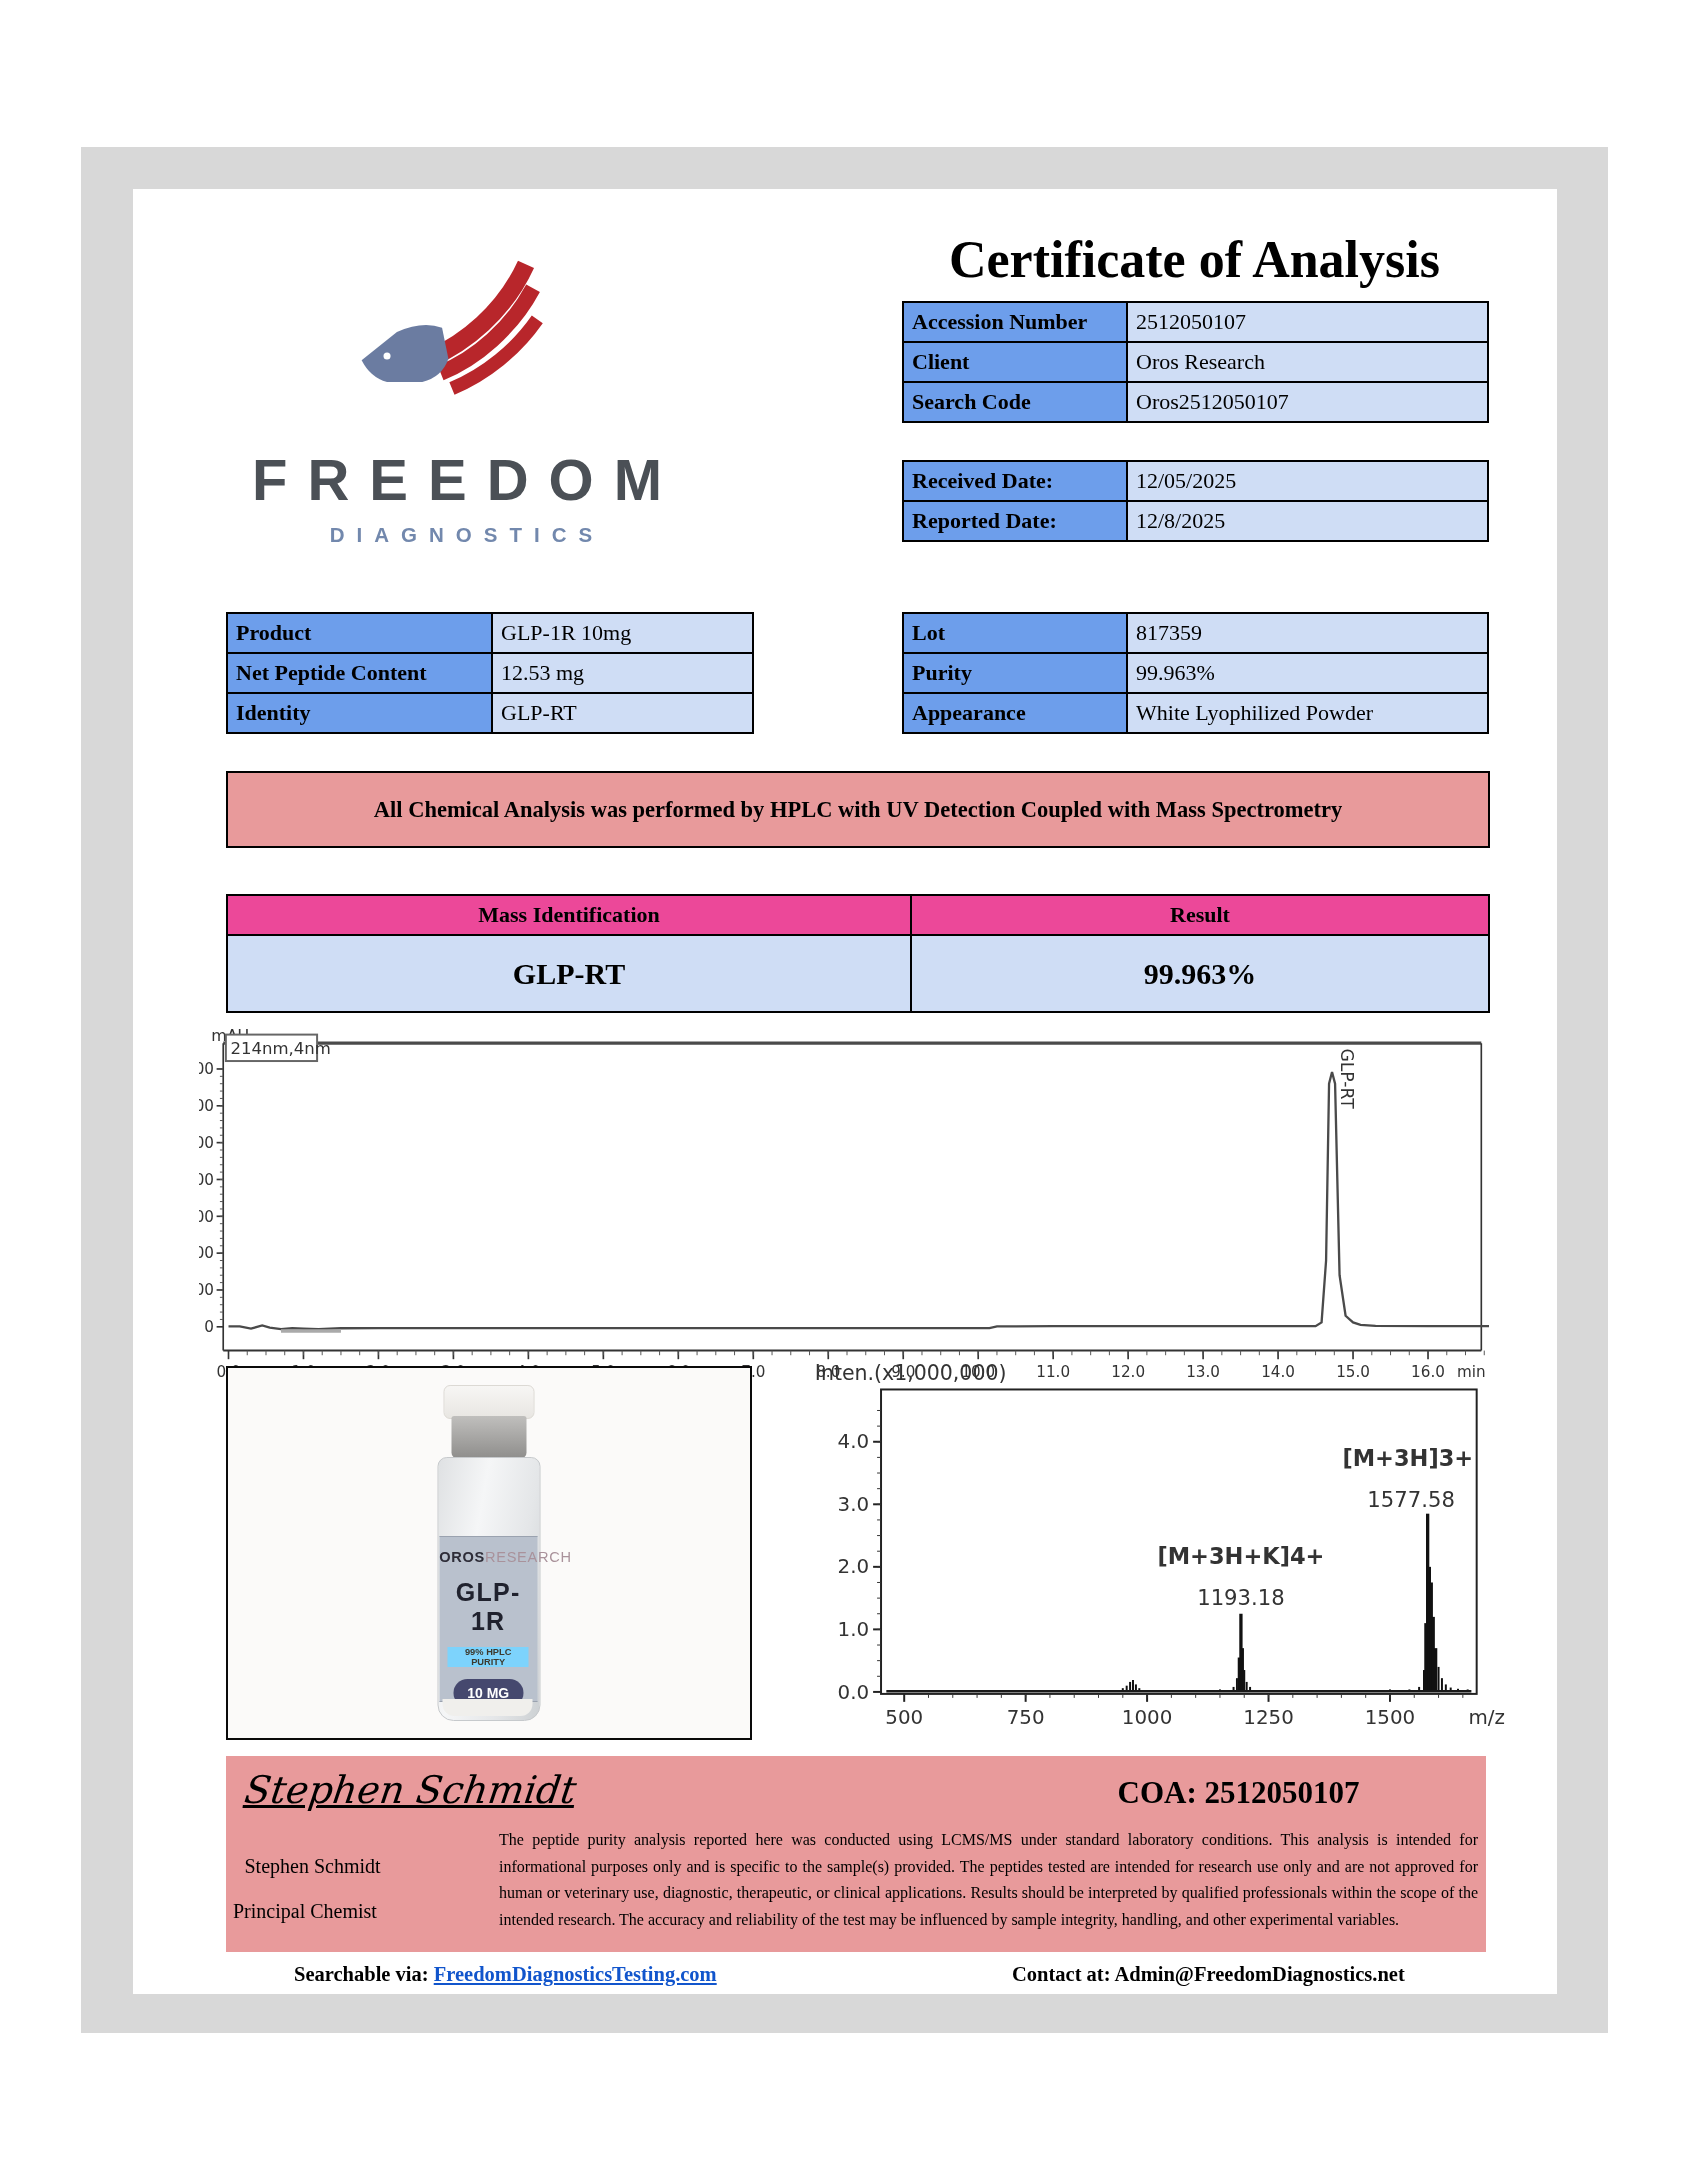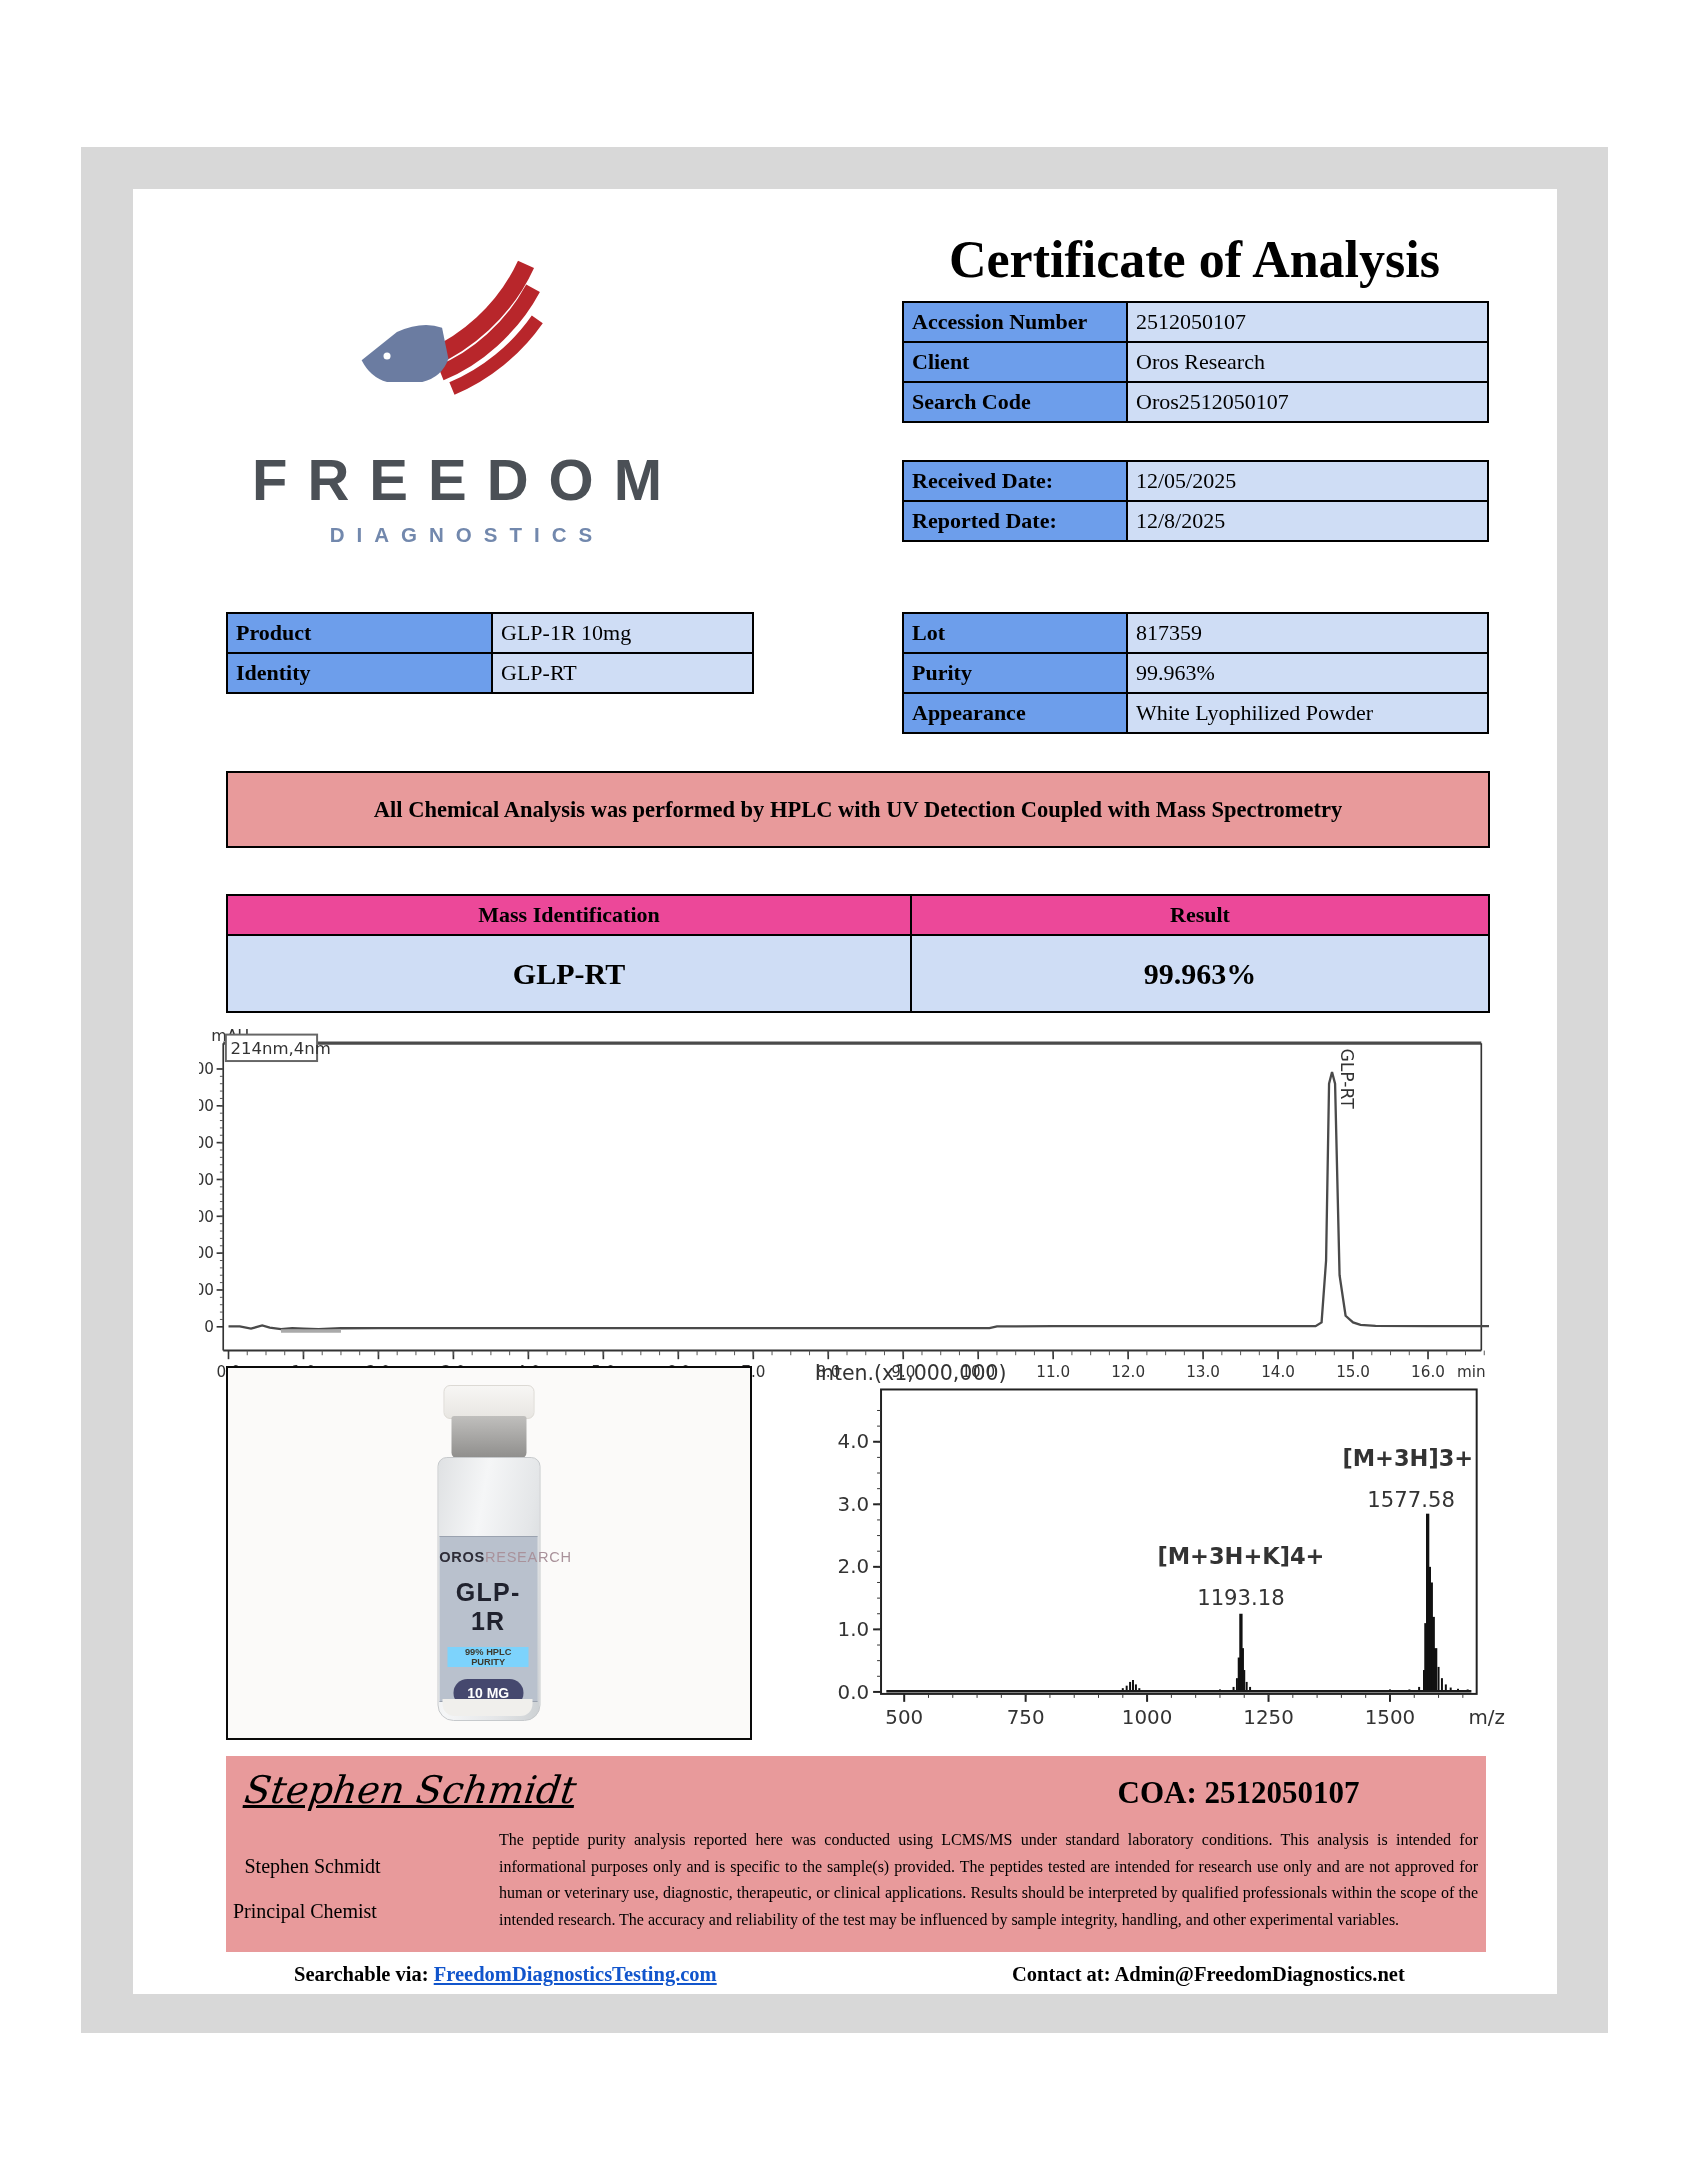--- a/index.html
+++ b/index.html
@@ -141,20 +141,24 @@
     <div class="trow">
       <div class="th">Reported Date:</div>
       <div class="td">12/8/2025</div>
     </div>
   </div>
 
   <div class="tbl tbl-left" style="top:423px;">
     <div class="trow">
       <div class="th">Product</div>
       <div class="td">GLP-1R 10mg</div>
+    </div>
+    <div class="trow">
+      <div class="th">Net Peptide Content</div>
+      <div class="td">12.53 mg</div>
     </div>
     <div class="trow">
       <div class="th">Identity</div>
       <div class="td">GLP-RT</div>
     </div>
   </div>
 
   <div class="tbl tbl-right" style="top:423px;">
     <div class="trow">
       <div class="th">Lot</div>

